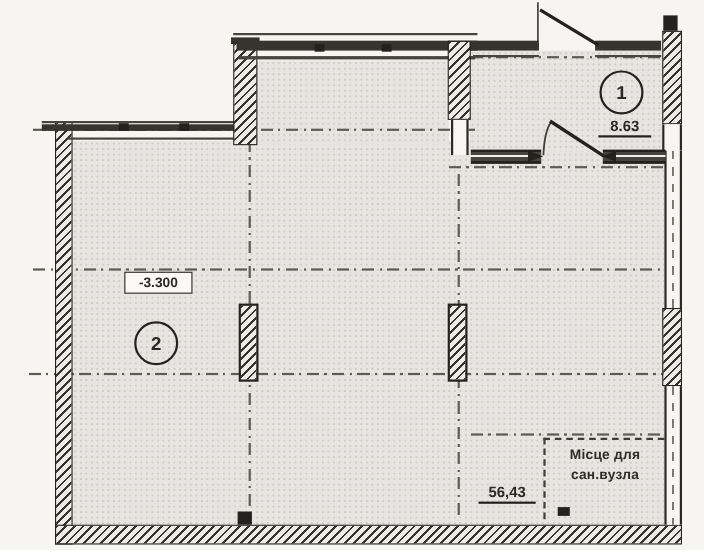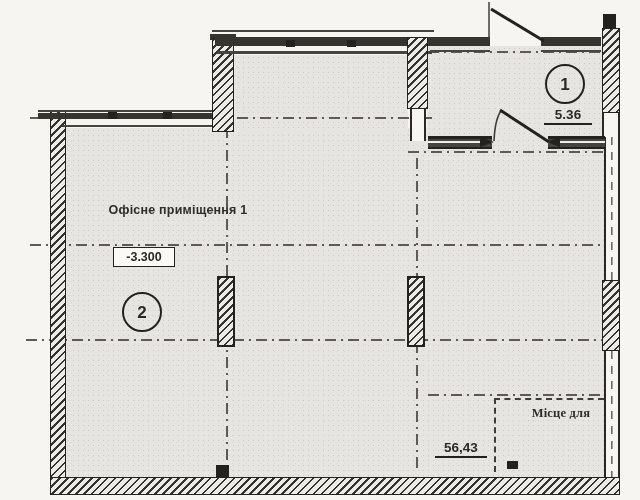--- a/index.html
+++ b/index.html
@@ -93,23 +93,23 @@
 
   <svg class="abs" style="left:0;top:0;" width="640" height="500" viewBox="0 0 640 500">
     <line x1="489" y1="2" x2="489" y2="40" stroke="#3e3d38" stroke-width="1.5"></line>
     <line x1="491" y1="9" x2="544" y2="41" stroke="#23221e" stroke-width="3"></line>
     <path d="M494,141 Q495,119 501,111" fill="none" stroke="#3e3d38" stroke-width="1.6"></path>
     <line x1="500" y1="110" x2="549" y2="142" stroke="#23221e" stroke-width="3"></line>
     <polygon points="480,137 494,142 480,147" fill="#23221e"></polygon>
     <polygon points="560,137 547,142 560,147" fill="#23221e"></polygon>
   </svg>
 
-  <div class="abs txt" style="left:96px;top:203px;width:164px;">Офісне приміщення 1</div>
   <div class="abs elev" style="left:113px;top:247px;width:62px;height:20px;">-3.300</div>
   <div class="abs badge" style="left:122px;top:292px;">2</div>
   <div class="abs badge" style="left:545px;top:64px;">1</div>
-  <div class="abs dim" style="left:544px;top:107px;width:48px;height:18px;">5.36</div>
+  <div class="abs dim" style="left:544px;top:107px;width:48px;height:18px;">8.63</div>
   <div class="abs dim" style="left:435px;top:440px;width:52px;height:18px;">56,43</div>
-  <div class="abs" style="left:509px;top:404px;width:104px;font-family:Liberation Serif, serif;">
+  <div class="abs" style="left:498px;top:404px;width:104px;">
     <div class="txt" style="line-height:18px;">Місце для</div>
+    <div class="txt" style="line-height:18px;">сан.вузла</div>
   </div>
 
 </div>
 
 </body></html>

